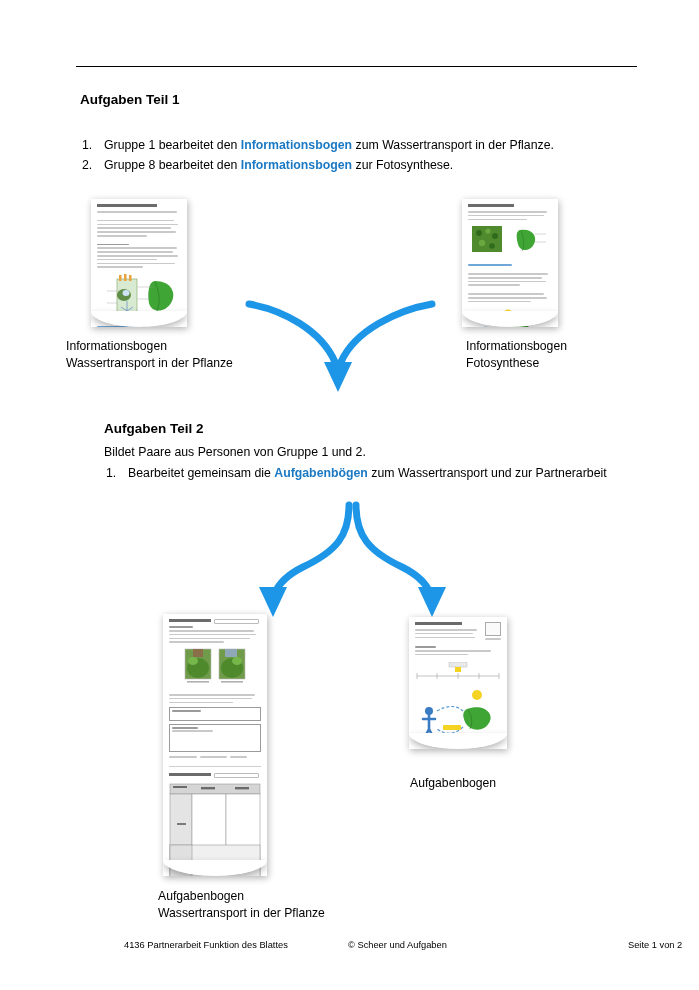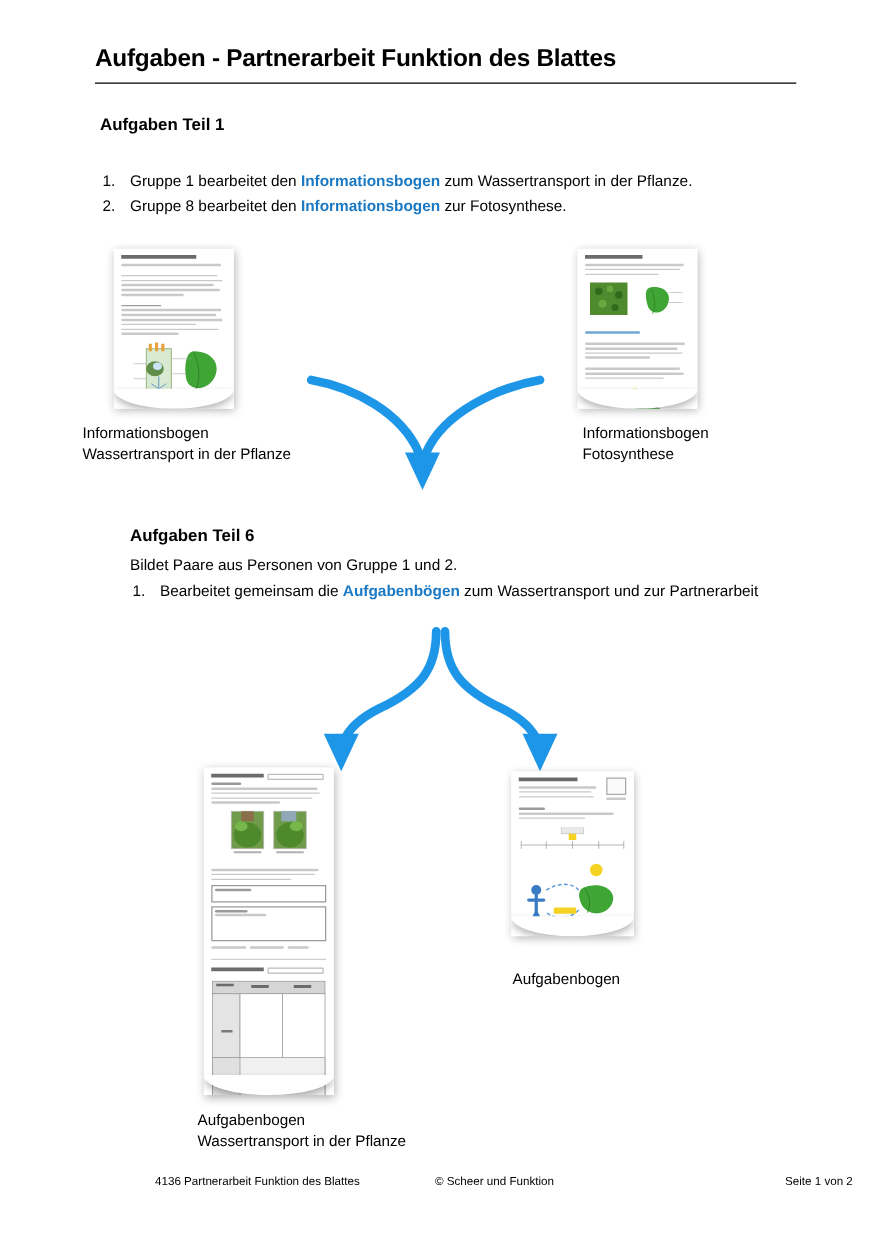--- a/index.html
+++ b/index.html
@@ -147,21 +147,20 @@
   }
   .footer.left  { left: 76px; }
   .footer.mid   { left: 300px; }
   .footer.right { left: 580px; }
 </style>
 </head>
 <body>
 
 <div class="page">
 
-  <div class="doc-title">Aufgaben - Partnerarbeit Funktion des Blattes</div>
   <div class="title-rule"></div>
 
   <div class="section-heading" style="left:80px; top:92px;">Aufgaben Teil 1</div>
 
 
   <ol class="olist" style="left:82px; top:137px;">
     <li>
       <span class="num">1.</span><span>Gruppe 1 bearbeitet den </span><span class="lnk">Informationsbogen</span><span> zum Wassertransport in der Pflanze.</span>
     </li>
     <li>
@@ -261,21 +260,21 @@
     <path d="M189 8 C155 14 112 34 98 66" stroke="#1e96e8" stroke-width="7" fill="none" stroke-linecap="round"></path>
     <polygon points="95,96 81,66 109,66" fill="#1e96e8"></polygon>
   </svg>
 
   <div class="caption" style="left:66px; top:338px;">Informationsbogen
 Wassertransport in der Pflanze</div>
 
   <div class="caption" style="left:466px; top:338px;">Informationsbogen
 Fotosynthese</div>
 
-  <div class="section-heading" style="left:104px; top:421px;">Aufgaben Teil 6</div>
+  <div class="section-heading" style="left:104px; top:421px;">Aufgaben Teil 2</div>
 
   <div class="section-lead" style="left:104px; top:445px;">Bildet Paare aus Personen von Gruppe 1 und 2.</div>
 
   <ol class="olist" style="left:106px; top:465px;">
     <li>
       <span class="num">1.</span><span>Bearbeitet gemeinsam die </span><span class="lnk">Aufgabenbögen</span><span> zum Wassertransport und zur Partnerarbeit</span>
     </li>
   </ol>
 
   <svg class="arrow-svg" style="left:245px; top:505px; width:215px; height:115px;" viewBox="0 0 215 115">
@@ -400,16 +399,16 @@
     </div>
     <div class="curl"></div>
   </div>
 
   <div class="caption" style="left:410px; top:775px;">Aufgabenbogen</div>
 
   <div class="caption" style="left:158px; top:888px;">Aufgabenbogen
 Wassertransport in der Pflanze</div>
 
   <div class="footer left">4136 Partnerarbeit Funktion des Blattes</div>
-  <div class="footer mid">© Scheer und Funktion</div>
+  <div class="footer mid">© Scheer und Aufgaben</div>
   <div class="footer right">Seite 1 von 2</div>
 
 </div>
 
 </body></html>

